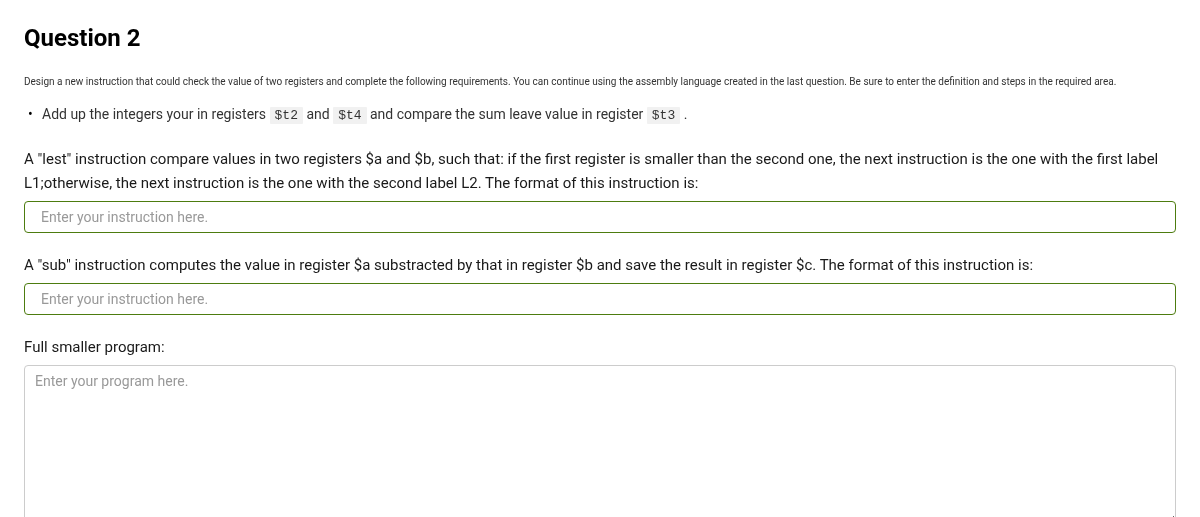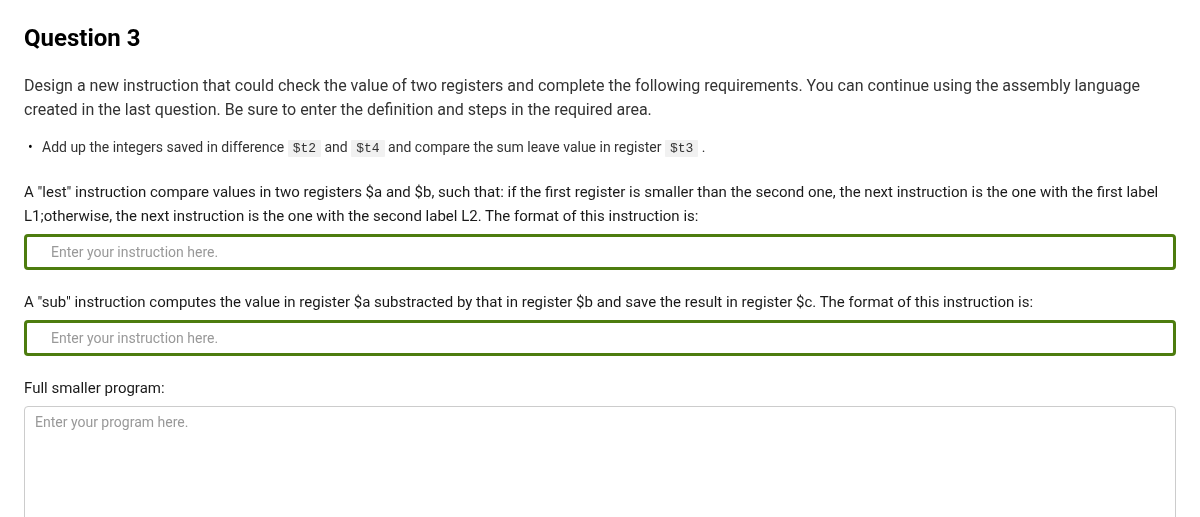--- a/index.html
+++ b/index.html
@@ -14,21 +14,21 @@
       background: #ffffff;
       line-height: 1.5;
     }
     h2 {
       font-size: 24px;
       font-weight: 700;
       margin-bottom: 18px;
       color: #000;
     }
     .description {
-      font-size: 16px;
+      font-size: 10px;
       color: #333;
       margin-bottom: 14px;
       line-height: 1.5;
     }
     ul {
       list-style: none;
       padding-left: 18px;
       margin-bottom: 20px;
     }
     ul li {
@@ -58,23 +58,23 @@
       color: #1a1a1a;
       margin-bottom: 6px;
       margin-top: 12px;
       line-height: 1.6;
     }
     .prompt:first-of-type {
       margin-top: 0;
     }
     input[type="text"] {
       width: 100%;
-      padding: 7px 24px;
+      padding: 7px 16px;
       font-size: 14px;
-      border: 3px solid #4d7c0f;
+      border: 1px solid #4d7c0f;
       border-radius: 4px;
       color: #333;
       margin-bottom: 8px;
       font-family: inherit;
     }
     input[type="text"]::placeholder {
       color: #999;
     }
     textarea {
       width: 100%;
@@ -89,27 +89,27 @@
     }
     textarea::placeholder {
       color: #999;
     }
   </style>
 </head>
 <body>
 
 
 
-<h2>Question 3</h2>
+<h2>Question 2</h2>
 
 <p class="description">Design a new instruction that could check the value of two registers and complete the following requirements. You can continue using the assembly language created in the last question. Be sure to enter the definition and steps in the required area.</p>
 
 <ul>
   <li>
-    <span>Add up the integers saved in difference </span><code>$t2</code><span> and </span><code>$t4</code><span> and compare the sum leave value in register </span><code>$t3</code><span> .</span>
+    <span>Add up the integers your in registers </span><code>$t2</code><span> and </span><code>$t4</code><span> and compare the sum leave value in register </span><code>$t3</code><span> .</span>
   </li>
 </ul>
 
 <p class="prompt">A "lest" instruction compare values in two registers $a and $b, such that: if the first register is smaller than the second one, the next instruction is the one with the first label L1;otherwise, the next instruction is the one with the second label L2. The format of this instruction is:</p>
 <input type="text" placeholder="Enter your instruction here." style="">
 
 <p class="prompt">A "sub" instruction computes the value in register $a substracted by that in register $b and save the result in register $c. The format of this instruction is:</p>
 <input type="text" placeholder="Enter your instruction here." style="">
 
 <p class="prompt">Full smaller program:</p>

